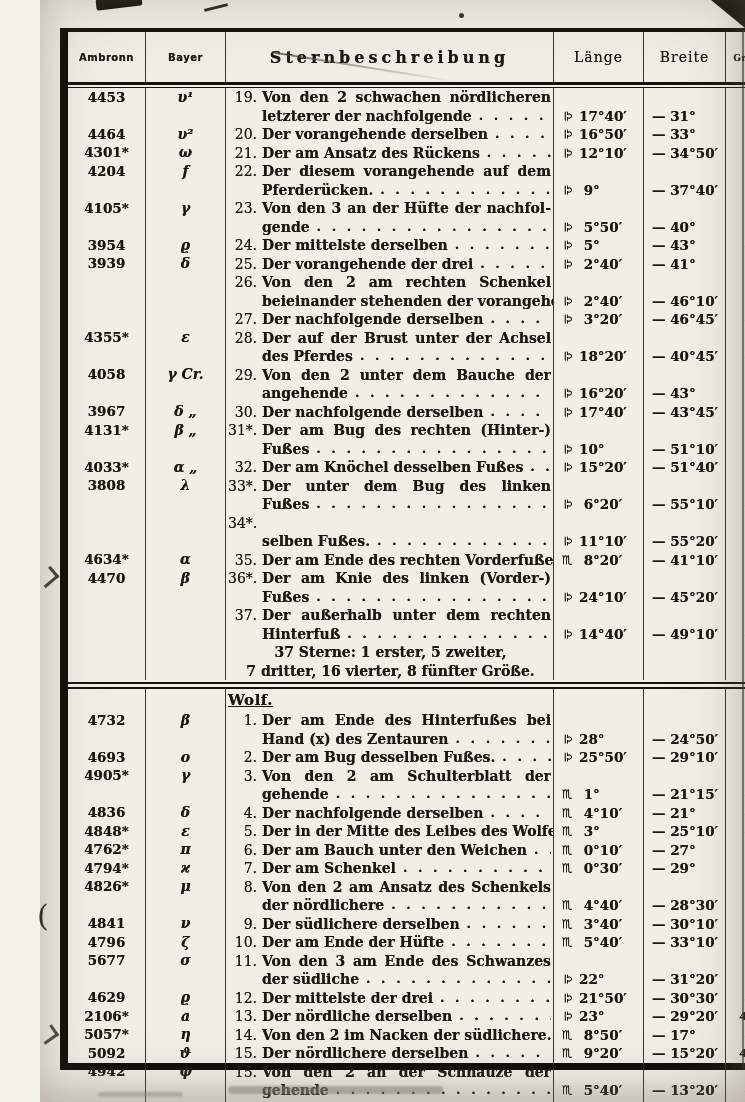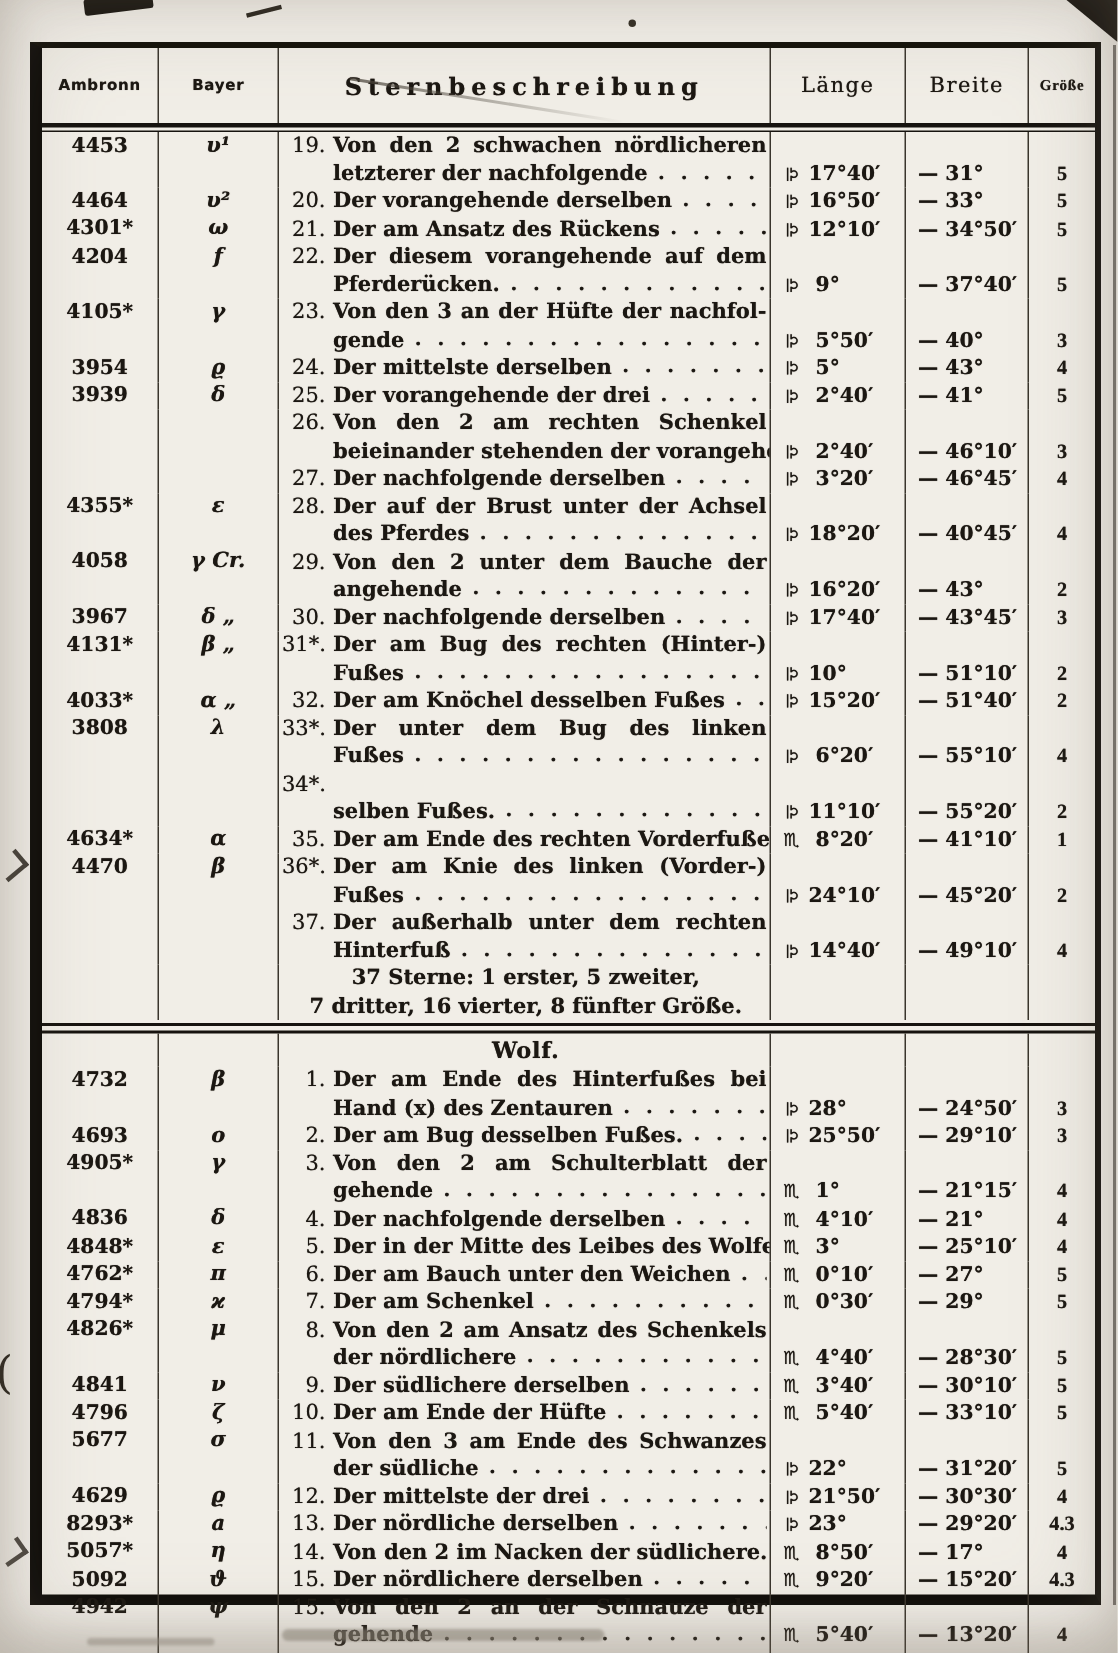--- a/index.html
+++ b/index.html
@@ -2,21 +2,21 @@
 <html><head>
 <meta charset="utf-8">
 <style>
   html,body{margin:0;padding:0}
   body{
     width:745px;height:1102px;position:relative;overflow:hidden;
     background:#f3f0ea;
     font-family:"DejaVu Serif","Liberation Serif",serif;
     color:#1b1712;
   }
-  .page{position:absolute;inset:0;}
+  .page{position:absolute;inset:0;margin-left:40px;}
   .page::after{
     content:"";position:absolute;inset:0;pointer-events:none;
     box-shadow:inset 0 0 70px rgba(115,105,88,.28), inset 0 -14px 30px rgba(110,100,85,.25);
   }
   
   .table{
     position:absolute;left:20px;top:28px;width:714px;height:1042px;
     box-sizing:border-box;background:#f1eee7;
     border-left:8px solid #0e0c09;border-right:4px solid #15120e;
     border-top:4px solid #121009;border-bottom:7px solid #0e0c09;
@@ -47,21 +47,21 @@
   .c-bayer{font-style:italic;font-size:14px;}
   .c-desc{padding-left:2px;}
   .c-lange,.c-breite,.c-groesse{display:flex;align-items:flex-end;font-weight:bold;font-size:13.5px;}
   .c-lange{padding:0 2px 0 5px;}
   .zod{flex:0 0 17px;text-align:center;font-family:"DejaVu Sans","Liberation Sans",sans-serif;font-size:12px;line-height:18.5px;}
   .zod.rot{transform:rotate(90deg);}
   .lval{white-space:pre;margin-left:3px;line-height:18.5px;}
   .c-breite{padding-left:8px;white-space:pre;line-height:18.5px;text-align:right;}
   .c-groesse{justify-content:center;line-height:18.5px;}
   .section-title{font-size:15px;font-weight:bold;letter-spacing:.5px;}
-  .title-line{display:flex;justify-content:center;height:22px;line-height:22px;}
+  .title-line{display:flex;height:22px;line-height:22px;text-decoration:underline;}
   
   .table{text-shadow:0 0 .5px rgba(25,18,10,.75);}
   
   .art{position:absolute;pointer-events:none;}
   .art-tr{right:0;top:0;width:0;height:0;border-top:28px solid #14110d;border-left:34px solid transparent;}
   .art-tl{left:56px;top:-3px;width:46px;height:11px;background:#17140f;transform:rotate(-7deg);border-radius:2px;}
   .art-dash{left:164px;top:6px;width:24px;height:3px;background:#2a251e;transform:rotate(-14deg);}
   .art-dot{left:419px;top:13px;width:5px;height:5px;border-radius:50%;background:#332d24;}
   .scratch{left:232px;top:66px;width:185px;height:2px;background:linear-gradient(to right,#4a443a,rgba(74,68,58,0));transform:rotate(9deg);opacity:.75;}
   .art-check1{left:1px;top:568px;width:11px;height:15px;border-left:3px solid #241f18;border-bottom:3px solid #241f18;transform:rotate(-130deg);opacity:.85;}
@@ -868,21 +868,21 @@
             <span class="zod rot">♎</span>
             <span class="lval">21°50′</span>
           </div>
           <div class="cell c-breite"><span>— 30°30′</span></div>
           <div class="cell c-groesse">
             <span>4</span>
           </div>
         </div>
         <div class="trow">
           <div class="cell c-num">
-            <span>8293*</span>
+            <span>2106*</span>
           </div>
           <div class="cell c-bayer">
             <span>a</span>
           </div>
           <div class="cell c-desc">
             <div class="dline">
               <span class="enum">13.</span>
               <span class="dtext">Der nördliche derselben</span>
               <span class="dots">. . . . . . . . . . . . . . . . . . . . . . . . . . . . . . . . . . . . . . . .</span>
             </div>

